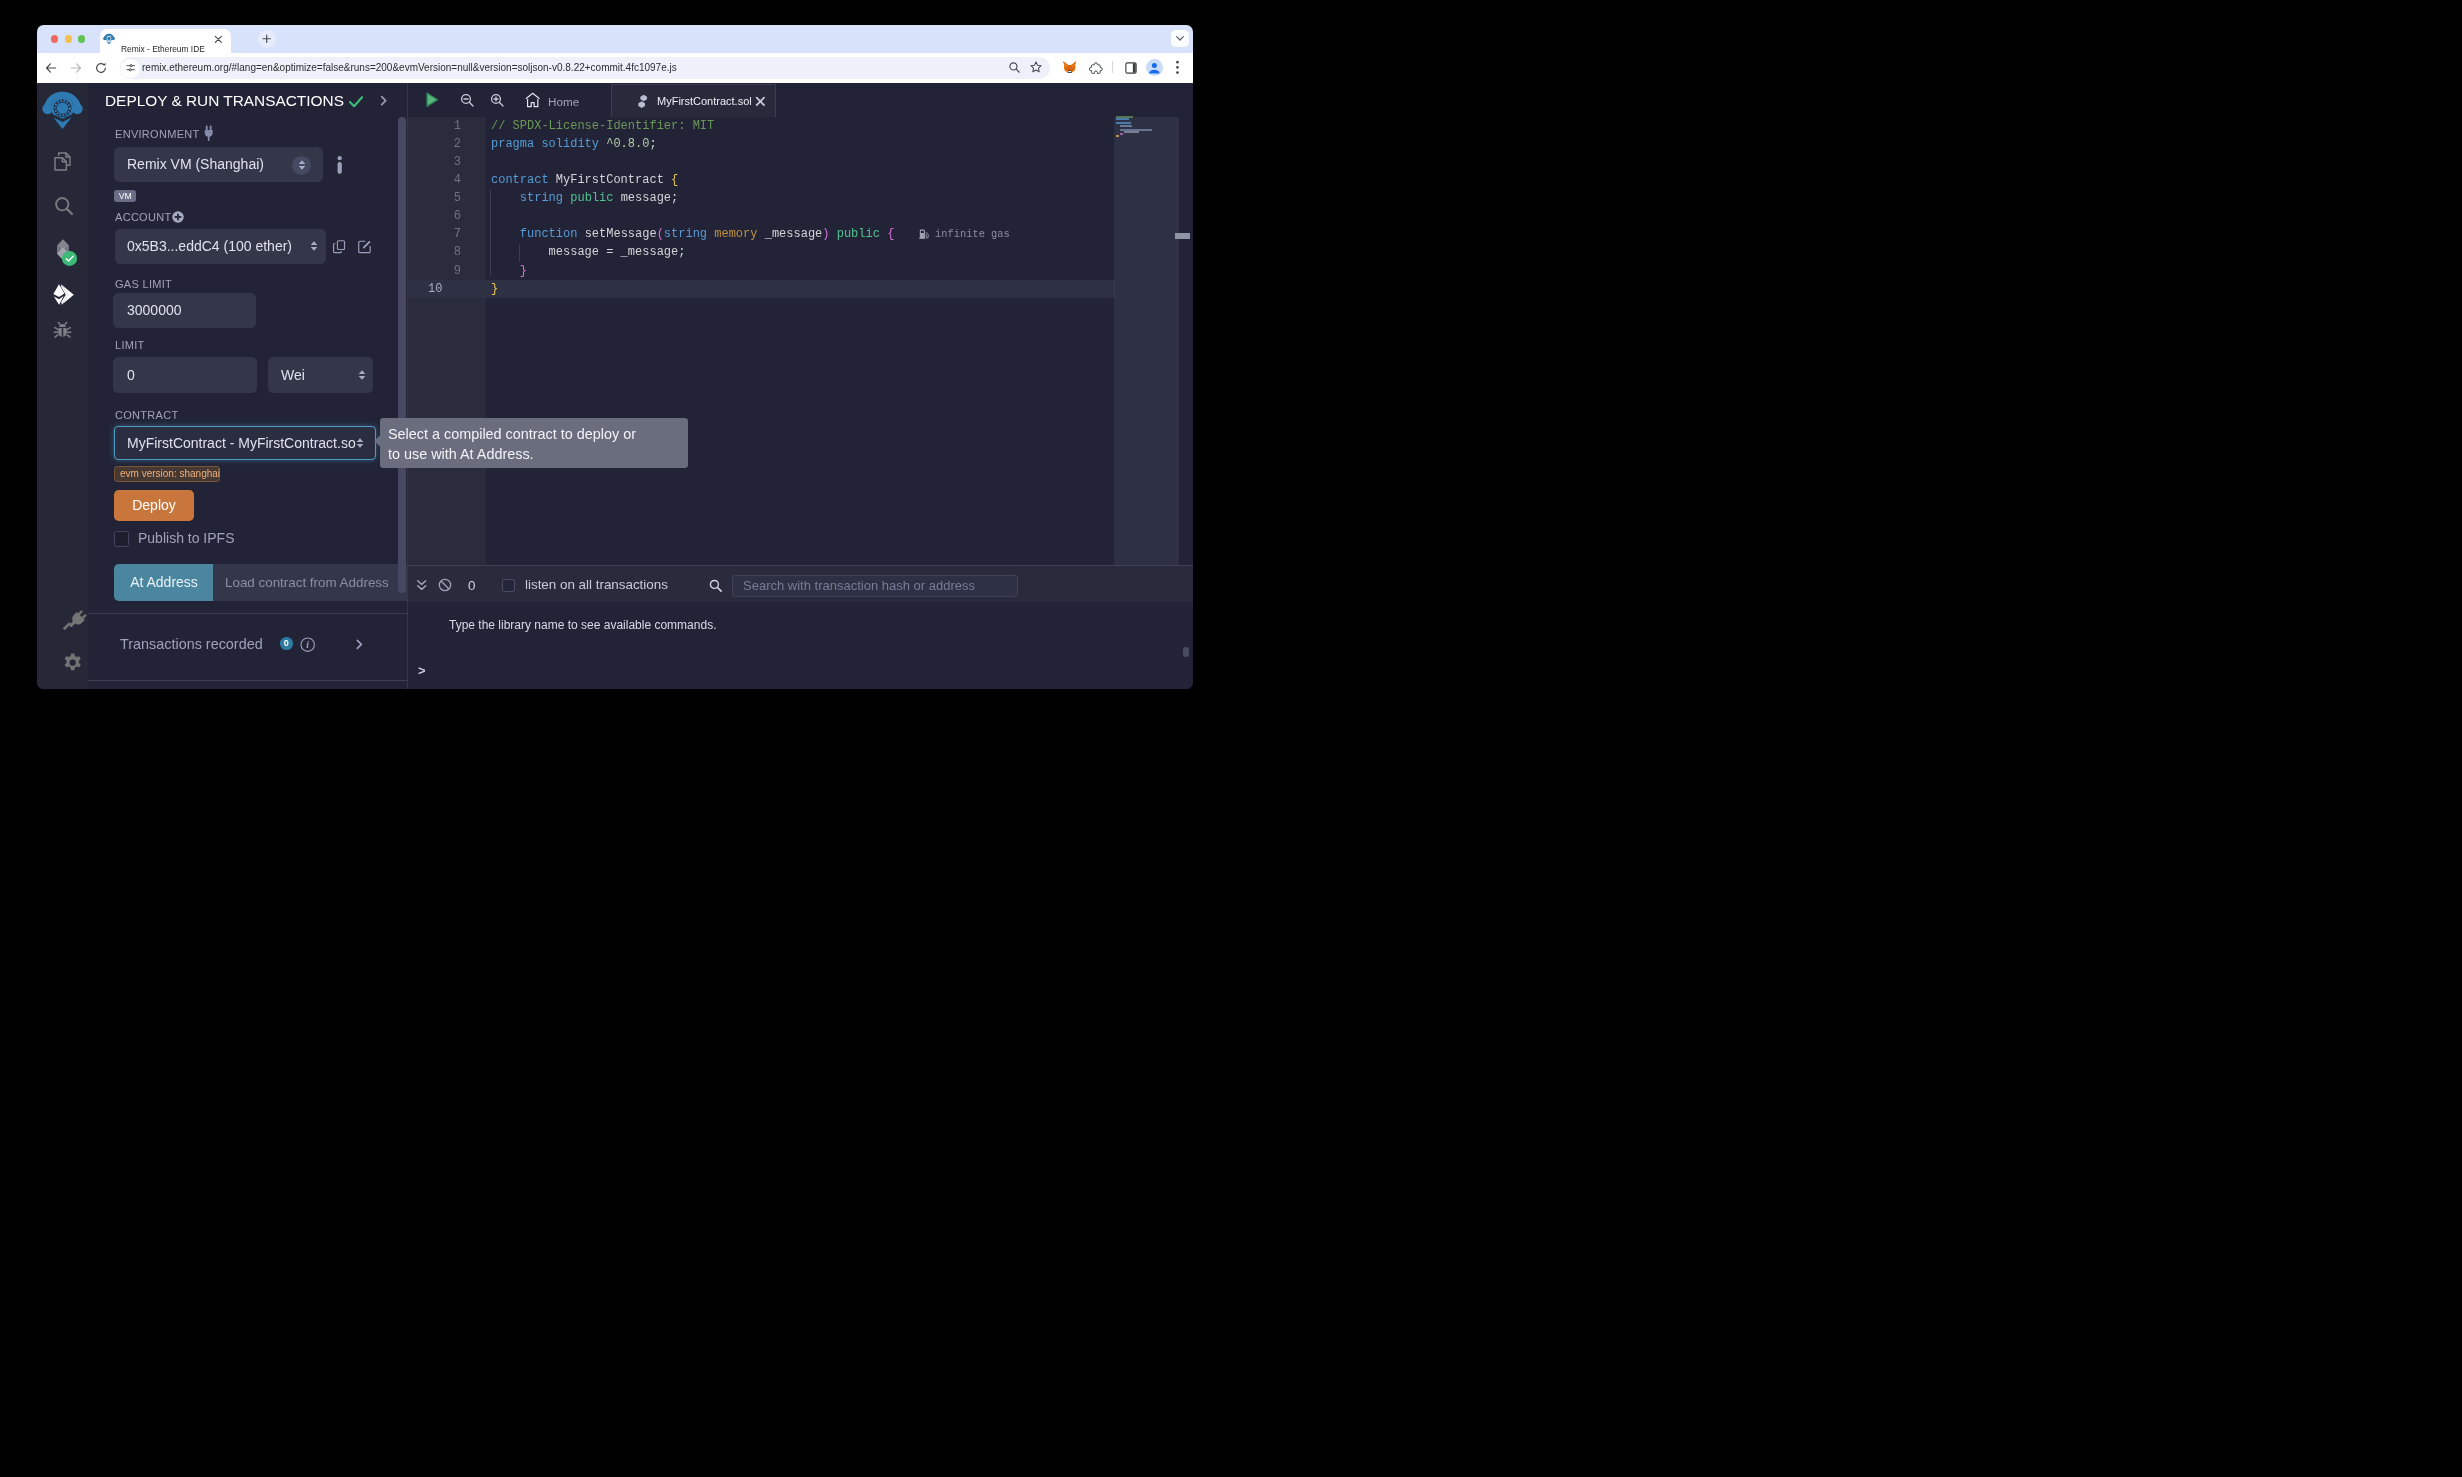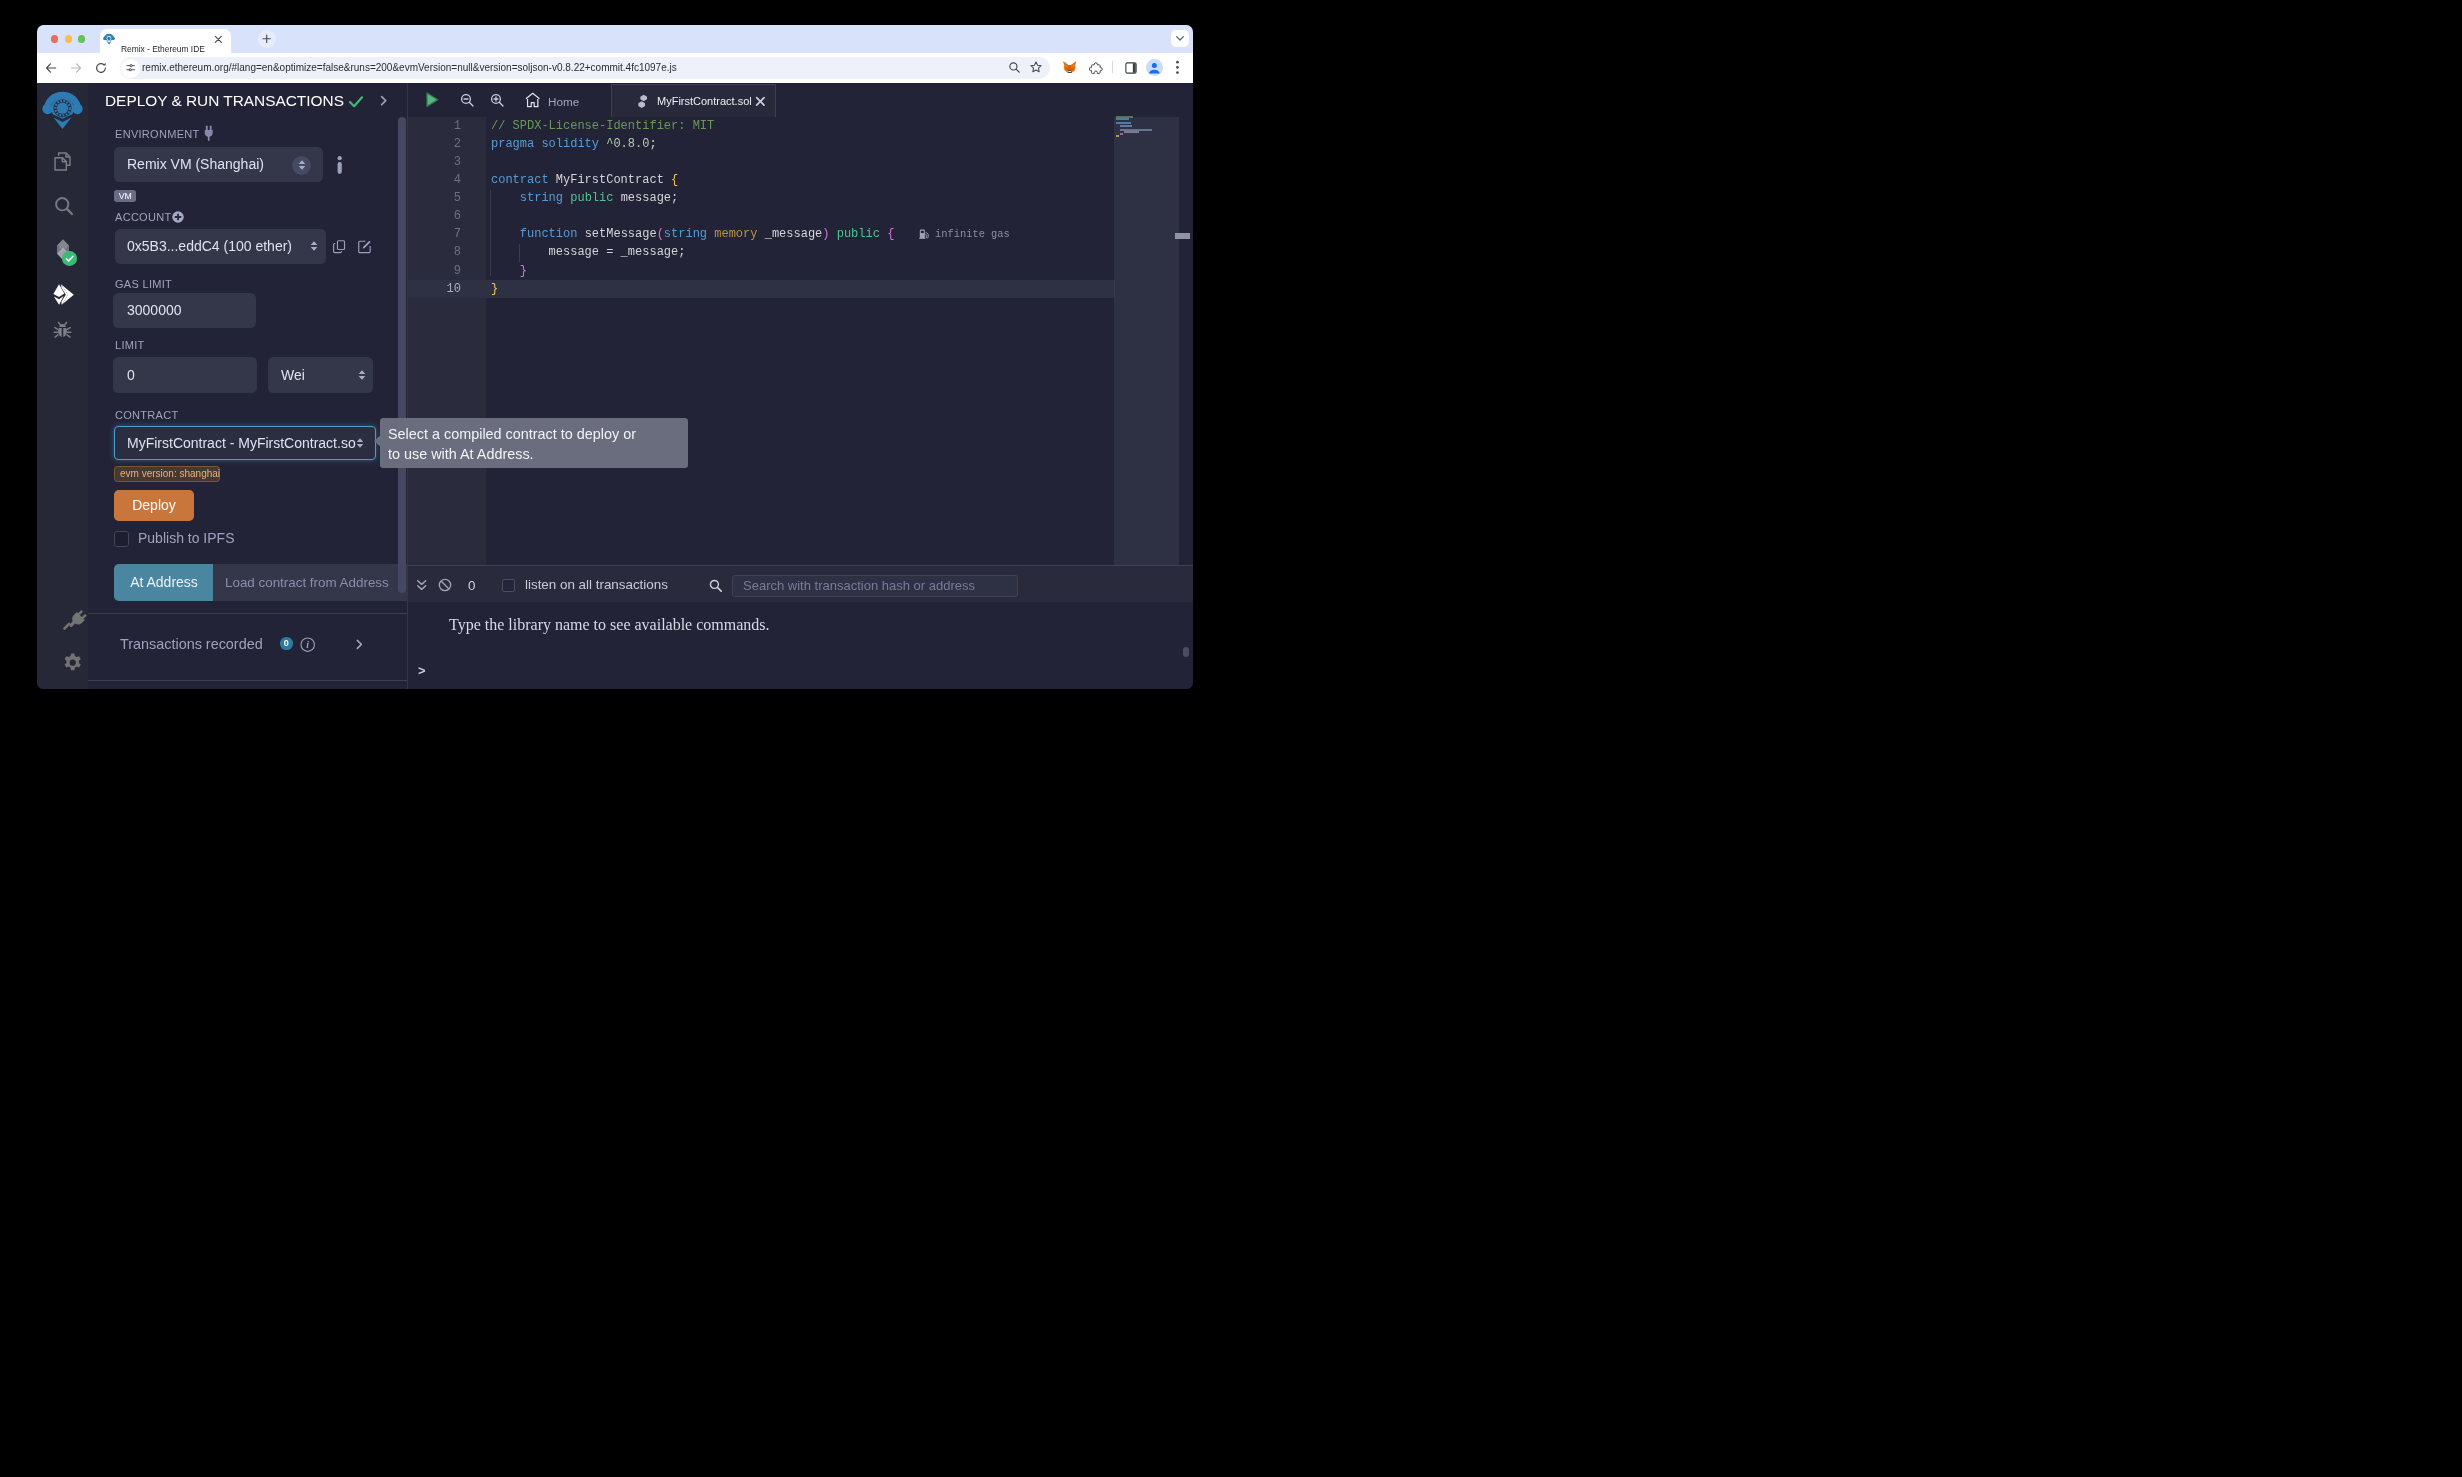--- a/index.html
+++ b/index.html
@@ -379,21 +379,21 @@
 <div class="a" style="left:371px;top:255px;width:707px;height:18px;background:#2e3044"></div>
 <div class="a ln" style="left:391px;top:92px;width:33px;text-align:right">1</div>
 <div class="a ln" style="left:391px;top:110px;width:33px;text-align:right">2</div>
 <div class="a ln" style="left:391px;top:128px;width:33px;text-align:right">3</div>
 <div class="a ln" style="left:391px;top:146px;width:33px;text-align:right">4</div>
 <div class="a ln" style="left:391px;top:164px;width:33px;text-align:right">5</div>
 <div class="a ln" style="left:391px;top:182px;width:33px;text-align:right">6</div>
 <div class="a ln" style="left:391px;top:200px;width:33px;text-align:right">7</div>
 <div class="a ln" style="left:391px;top:218px;width:33px;text-align:right">8</div>
 <div class="a ln" style="left:391px;top:237px;width:33px;text-align:right">9</div>
-<div class="a ln" style="left:391px;top:255px;width:33px;text-align:right;color:#a9acc0">10</div>
+<div class="a ln" style="left:391px;top:255px;width:33px;text-align:left;color:#a9acc0">10</div>
 <div class="a" style="left:453px;top:165px;width:0.7px;height:86px;background:#3a3d50"></div>
 <div class="a" style="left:482px;top:219px;width:0.7px;height:17.4px;background:#3a3d50"></div>
 <div class="a cl" style="left:454px;top:92px;color:#6A9955">// SPDX-License-Identifier: MIT</div>
 <div class="a cl" style="left:454px;top:110px"><span style="color:#569CD6">pragma solidity </span><span style="color:#B5CEA8">^0.8.0</span><span style="color:#d4d4d8">;</span></div>
 <div class="a cl" style="left:454px;top:146px"><span style="color:#569CD6">contract </span><span style="color:#d4d4d8">MyFirstContract </span><span style="color:#edc850">{</span></div>
 <div class="a cl" style="left:454px;top:164px">    <span style="color:#569CD6">string </span><span style="color:#4fc38f">public </span><span style="color:#d4d4d8">message;</span></div>
 <div class="a cl" style="left:454px;top:200px">    <span style="color:#569CD6">function </span><span style="color:#d4d4d8">setMessage</span><span style="color:#DA70D6">(</span><span style="color:#569CD6">string </span><span style="color:#bf9140">memory </span><span style="color:#d4d4d8">_message</span><span style="color:#DA70D6">)</span> <span style="color:#4fc38f">public </span><span style="color:#DA70D6">{</span></div>
 <div class="a cl" style="left:454px;top:218px">        <span style="color:#d4d4d8">message = _message;</span></div>
 <div class="a cl" style="left:454px;top:237px">    <span style="color:#DA70D6">}</span></div>
 <div class="a cl" style="left:454px;top:255px;color:#edc850">}</div>
@@ -433,21 +433,21 @@
 <div class="a" style="left:465px;top:554px;width:12.7px;height:12.7px;border:1.3px solid #4a4d62;border-radius:2px;background:#23253a"></div>
 <div class="a" style="left:488px;top:553px;height:14.7px;line-height:14.7px;font-size:13.4px;color:#c8cbdb;white-space:nowrap">listen on all transactions</div>
 <div class="a" style="left:671px;top:553px;width:15.4px;height:15.4px">
 <svg width="15.4" height="15.4" viewBox="0 0 24 24">
         <circle cx="10" cy="10" r="6.2" fill="none" stroke="#cfd2e0" stroke-width="2.2"></circle>
         <path d="M14.8 14.8 L20.5 20.5" stroke="#cfd2e0" stroke-width="2.6" stroke-linecap="round"></path>
       </svg>
 </div>
 <div class="a" style="left:695px;top:550px;width:286px;height:22px;background:#2e3044;border:0.7px solid #3f4257;border-radius:2.7px"></div>
 <div class="a" style="left:706px;top:550px;height:22px;line-height:22px;font-size:13px;color:#787c98;white-space:nowrap">Search with transaction hash or address</div>
-<div class="a" style="left:412px;top:591px;height:18px;line-height:18px;font-family:Liberation Serif, serif;font-size:16px;color:#d8dae8;white-space:pre">Type the library name to see available commands.</div>
+<div class="a" style="left:412px;top:591px;height:18px;line-height:18px;font-family:Liberation Sans, sans-serif;font-size:12px;color:#d8dae8;white-space:pre">Type the library name to see available commands.</div>
 <div class="a" style="left:381px;top:638px;height:18px;line-height:18px;font-family:'Liberation Mono',monospace;font-size:12.7px;font-weight:bold;color:#ccd0e0">&gt;</div>
 <div class="a" style="left:1146px;top:622px;width:6px;height:9.4px;border-radius:3px;background:#4a4d60"></div>
 
 <div class="a" style="left:343px;top:393px;width:308px;height:50px;background:#696d7e;border-radius:3.3px"></div>
 <div class="a" style="left:337px;top:410px;width:6.7px;height:12px">
 <svg width="6.7" height="12" viewBox="0 0 10 18">
         <path d="M10 0 V18 L0 9 Z" fill="#6a6e7f"></path>
       </svg>
 </div>
 <div class="a" style="left:351px;top:400px;height:18px;line-height:18px;font-size:14.4px;color:#f2f3f7;white-space:nowrap">Select a compiled contract to deploy or</div>

